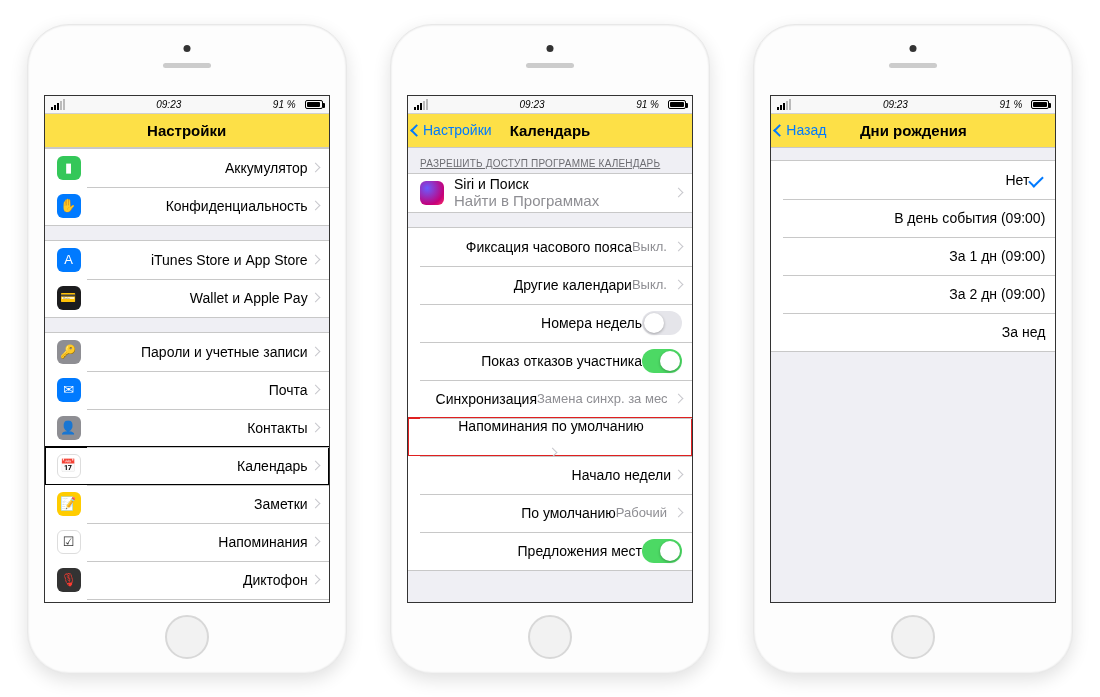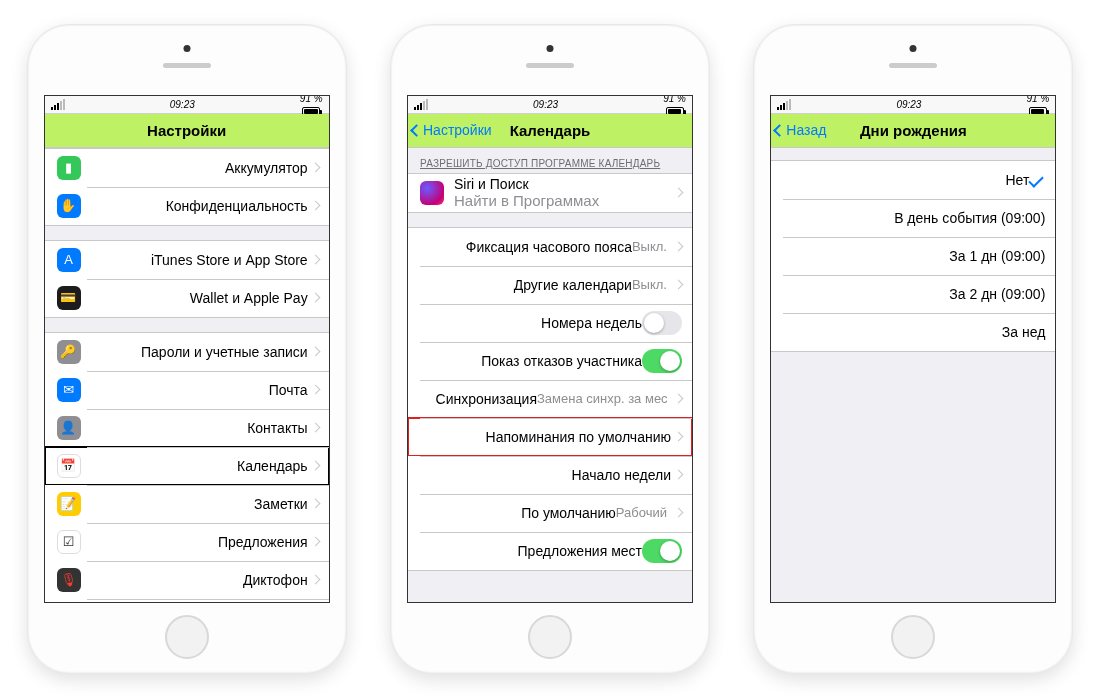--- a/index.html
+++ b/index.html
@@ -71,21 +71,21 @@
     background: #f8f8f8;
     display: flex;
     align-items: center;
     justify-content: space-between;
     padding: 0 6px;
     font-size: 10px;
     color: #000;
     border-bottom: 0.5px solid #d0d0d0;
     font-style: italic;
   }
-  .status-left, .status-right { display:flex; align-items:center; gap:3px;flex-direction:column; }
+  .status-left, .status-right { display:flex; align-items:center; gap:9px; }
   .signal-bars {
     display: inline-flex; align-items: flex-end; gap: 1px;
   }
   .signal-bars span {
     width: 2px; background:#000; display:inline-block;
   }
   .signal-bars span:nth-child(1){height:3px;}
   .signal-bars span:nth-child(2){height:5px;}
   .signal-bars span:nth-child(3){height:7px;}
   .signal-bars span:nth-child(4){height:9px;background:#bbb;}
@@ -93,21 +93,21 @@
   .battery {
     width: 18px; height: 9px; border:1px solid #000; border-radius:2px; position:relative;
   }
   .battery::after {
     content:""; position:absolute; right:-3px; top:2px; width:2px; height:5px; background:#000; border-radius:0 1px 1px 0;
   }
   .battery-fill { position:absolute; left:1px; top:1px; bottom:1px; width:85%; background:#000; border-radius:1px;}
   
   .nav-bar {
     height: 34px;
-    background: #bef264;
+    background: #fde047;
     border-bottom: 0.5px solid #c8c8c8;
     display:flex;
     align-items:center;
     justify-content:center;
     position:relative;
     font-size: 15px;
     font-weight: 600;
   }
   .nav-back {
     position:absolute; left:4px; top:0; bottom:0;
@@ -173,20 +173,21 @@
   }
   .toggle.on { background:#4cd964; }
   .toggle.on::after { left:18px; }
   .highlight-box {
     outline: 2px solid #000;
     outline-offset: -1px;
   }
   .highlight-red {
     outline: 2px solid #e02020;
     outline-offset: -1px;
+    flex-direction: column;
   }
   .siri-icon {
     background: radial-gradient(circle at 30% 30%, #6a5cff, #c4007a 70%, #ff3366 100%);
   }
   
   .bg-green{background:#34c759;} .bg-blue{background:#007aff;}
   .bg-gray{background:#8e8e93;} .bg-white{background:#fff;border:0.5px solid #ddd;}
   .bg-black{background:#1c1c1e;} .bg-yellow{background:#ffcc00;} .bg-dark{background:#333;}
   .stacked { display:flex; flex-direction:column; justify-content:center; }
 </style>
@@ -267,21 +268,21 @@
           <span class="label">Календарь</span>
           <span class="chevron"></span>
         </div>
         <div class="row">
           <span class="icon bg-yellow">📝</span>
           <span class="label">Заметки</span>
           <span class="chevron"></span>
         </div>
         <div class="row">
           <span class="icon bg-white" style="color:#333;">☑</span>
-          <span class="label">Предложения</span>
+          <span class="label">Напоминания</span>
           <span class="chevron"></span>
         </div>
         <div class="row">
           <span class="icon bg-dark" style="color:#ff3b30;">🎙</span>
           <span class="label">Диктофон</span>
           <span class="chevron"></span>
         </div>
         <div class="row">
           
           

